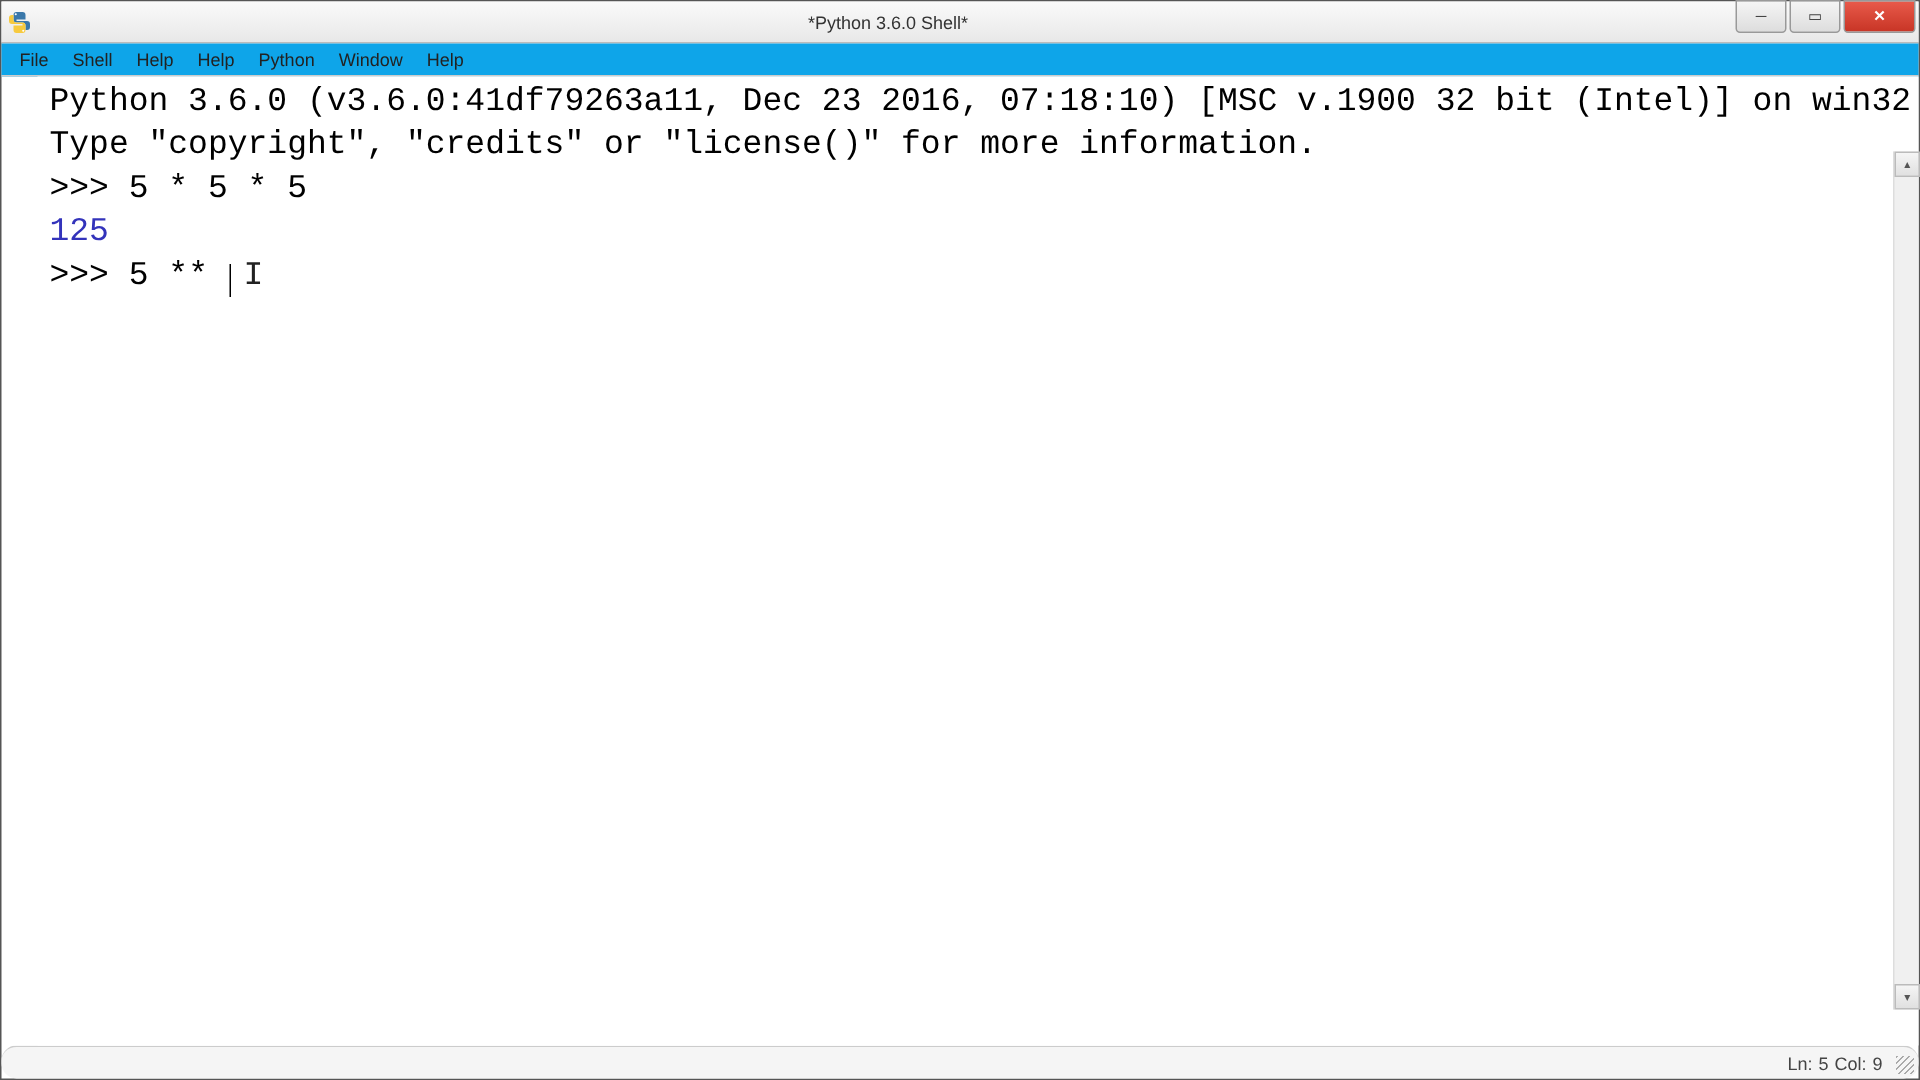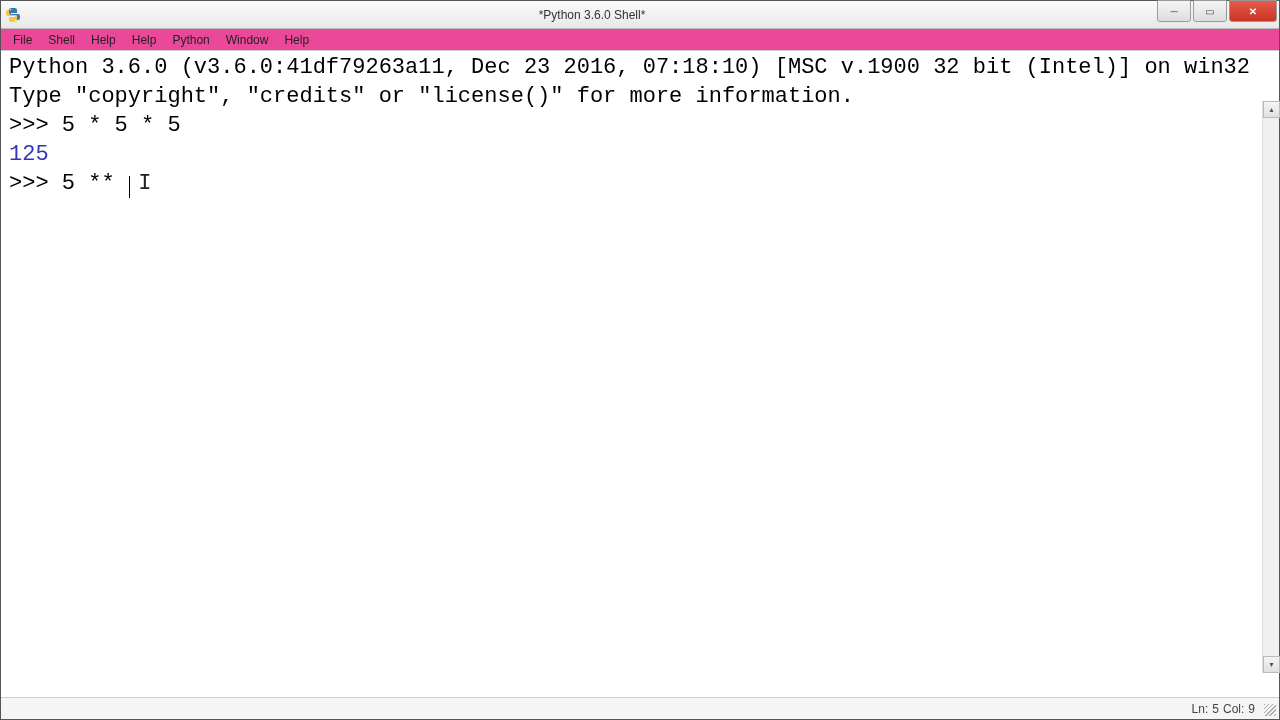--- a/index.html
+++ b/index.html
@@ -70,21 +70,21 @@
     }
     .win-btn.close {
       background: linear-gradient(to bottom, #e85a4a, #c83526);
       color: #fff;
       width: 48px;
       font-weight: bold;
       margin-right: 2px;
     }
     .menubar {
       height: 22px;
-      background: #ec4899;
+      background: #0ea5e9;
       border-bottom: 1px solid #ccc;
       display: flex;
       align-items: center;
       padding-left: 4px;
       font-size: 12px;
     }
     .menu-item {
       padding: 2px 8px;
       color: #222;
       cursor: default;
@@ -92,20 +92,21 @@
     .shell-content {
       flex: 1;
       background: #fff;
       padding: 2px 0 0 8px;
       font-family: "Courier New", monospace;
       font-size: 22px;
       line-height: 29px;
       overflow-y: auto;
       position: relative;
       white-space: pre-wrap;
+      margin-left: 24px;
     }
     .shell-text {
       color: #000;
     }
     .shell-output {
       color: #3333bb;
     }
     .shell-prompt {
       color: #000;
     }
@@ -151,20 +152,21 @@
     .statusbar {
       height: 22px;
       background: #f5f5f5;
       border-top: 1px solid #ccc;
       display: flex;
       align-items: center;
       justify-content: flex-end;
       padding-right: 20px;
       font-size: 12px;
       color: #444;
+      border-radius: 10px;
     }
     .statusbar .sep {
       margin: 0 4px;
     }
     .grip {
       position: absolute;
       right: 2px;
       bottom: 2px;
       width: 14px;
       height: 14px;

